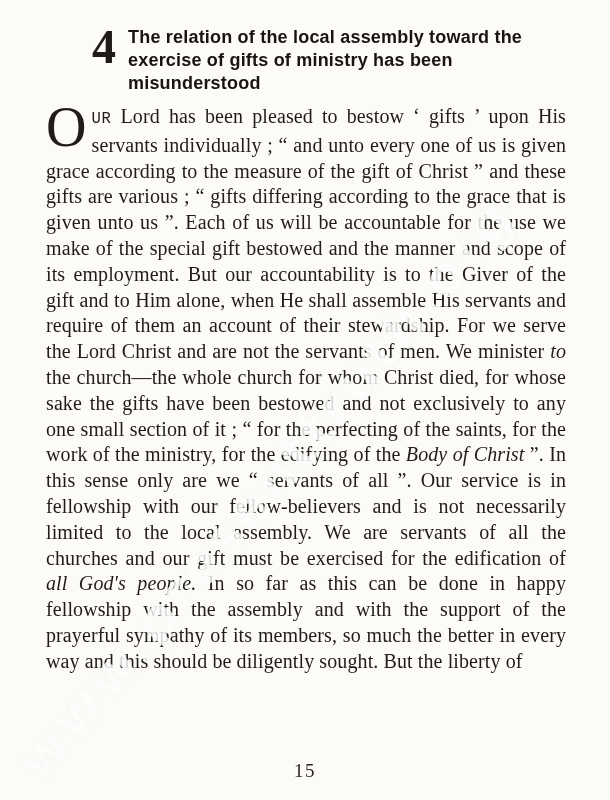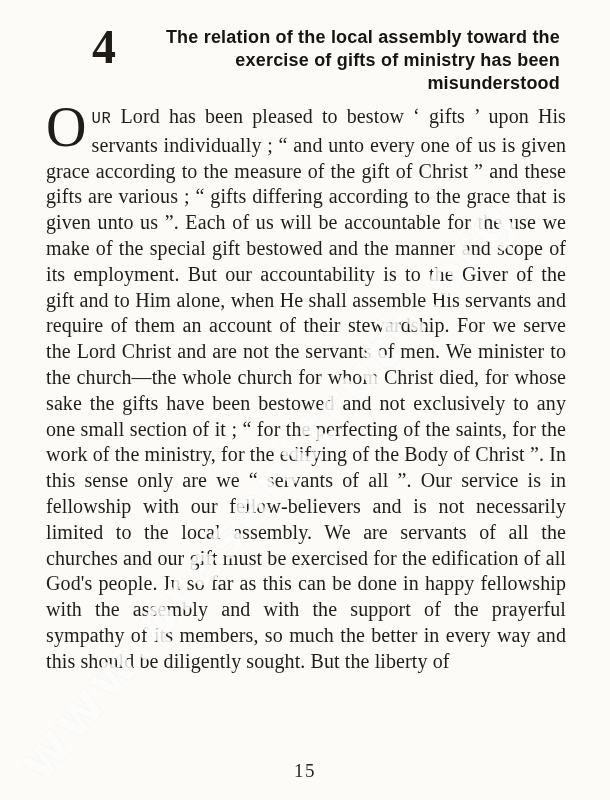--- a/index.html
+++ b/index.html
@@ -29,21 +29,20 @@
   }
   .chtitle{
     margin:2px 0 0 0;
     font-family:"Liberation Sans","DejaVu Sans",sans-serif;
     font-weight:700;
     font-size:18px;
     line-height:23px;
     letter-spacing:0.2px;
     max-width:450px;
     color:#181510;
-    text-align:right;
   }
   
   .body{
     margin:9px 44px 0 46px;
     font-size:20px;
     line-height:25.8px;
     text-align:justify;
     text-align-last:left;
     letter-spacing:0.1px;
     color:#201d18;
@@ -53,21 +52,21 @@
     font-size:56px;
     line-height:42px;
     padding:2px 5px 0 0;
     font-weight:400;
   }
   .sc{
     font-size:0.78em;
     letter-spacing:0.6px;
     font-family:Liberation Mono, monospace;
   }
-  .it{ }
+  .it{ font-style:italic; }
   
   .pagenum{
     position:absolute;
     left:0;right:0;
     bottom:18px;
     text-align:center;
     font-size:19px;
     letter-spacing:1.5px;
     color:#2a2username;
     color:#2a2721;

